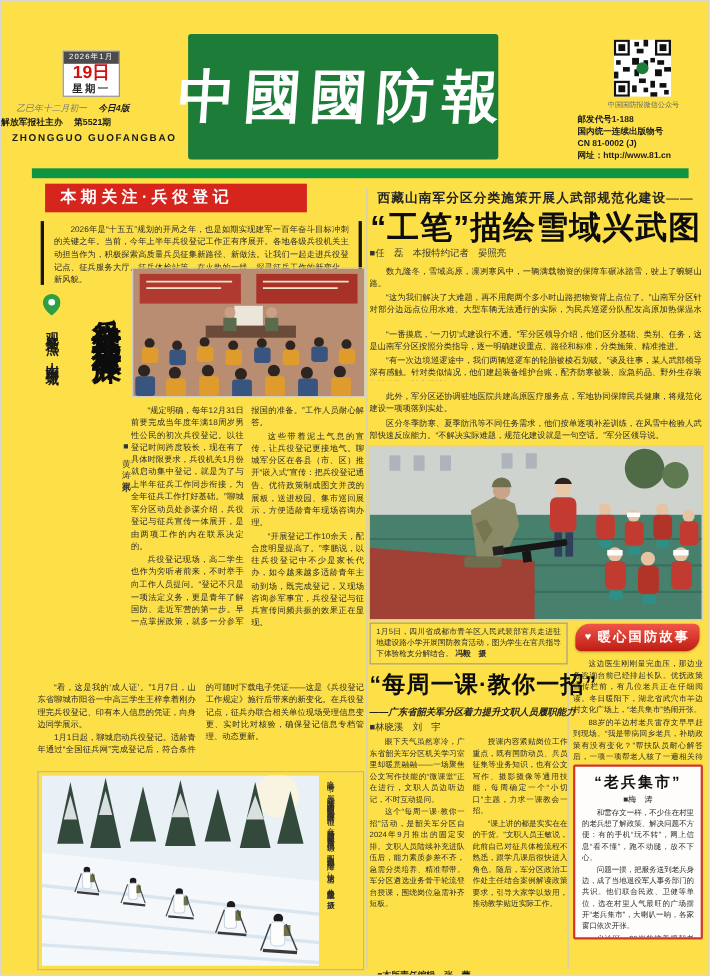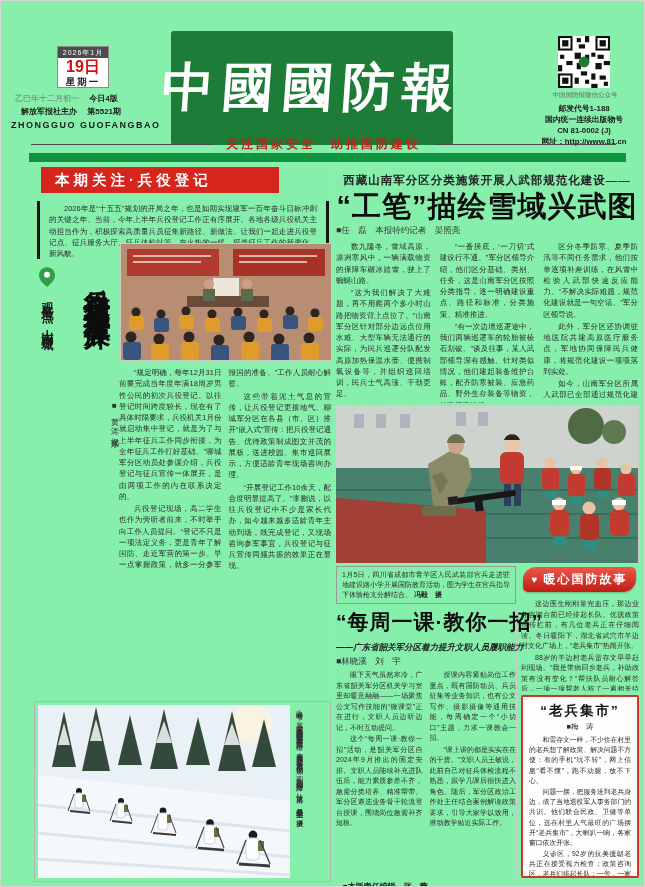--- a/index.html
+++ b/index.html
@@ -1,34 +1,34 @@
 <!DOCTYPE html>
 <html><head>
 <meta charset="utf-8">
 <style>
   html,body{margin:0;padding:0;background:#e9e7e3;}
-  .page{position:relative;width:645px;height:887px;background:#86efac;margin:0 auto;
+  .page{position:relative;width:645px;height:887px;background:#fde047;margin:0 auto;
         font-family:"Liberation Sans","DejaVu Sans",sans-serif;color:#222;overflow:hidden;
         border:1px solid #d8d6d2;box-sizing:border-box;}
   .abs{position:absolute;box-sizing:border-box;}
 
   
   .datebox{border:1px solid #8b8b8b;text-align:center;background:#fff;}
   .db-month{background:#4c4c4c;color:#fff;font-size:7px;line-height:11px;letter-spacing:1px;}
   .db-day{color:#d30f0f;font-size:16px;font-weight:bold;line-height:18px;}
   .db-week{font-size:9.5px;font-weight:bold;letter-spacing:2px;line-height:11px;}
   .hline-sm{font-size:8px;line-height:12px;white-space:nowrap;}
   .hbold{font-weight:bold;color:#1a1a1a;}
   .hgray{color:#777;}
   .pinyin{font-size:9px;font-weight:bold;letter-spacing:1.5px;color:#1a1a1a;white-space:nowrap;}
   .masthead{background:#1c7c38;border-radius:3px;display:flex;align-items:center;justify-content:center;}
   .masthead-title{color:#fff;font-family:"DejaVu Serif","Liberation Serif",serif;font-weight:bold;
         font-size:52px;letter-spacing:8px;transform:skewX(-4deg);white-space:nowrap;}
   .qrcap{font-size:6.5px;color:#666;text-align:center;white-space:nowrap;}
-  .rinfo{font-size:7.8px;font-weight:bold;text-align:center;line-height:11px;color:#1a1a1a;white-space:nowrap;}
+  .rinfo{font-size:7.8px;font-weight:bold;text-align:left;line-height:11px;color:#1a1a1a;white-space:nowrap;}
   .sloganrow{display:flex;align-items:center;}
   .sloganrow .rule{flex:1;height:1px;background:#4a4a4a;}
   .slogan-text{color:#c3201a;font-weight:bold;font-size:12px;letter-spacing:3px;margin:0 14px;white-space:nowrap;}
   .greenbar{background:#0f9440;}
 
   
   .par{text-indent:2em;text-align:justify;margin:0 0 1px 0;}
   .b7{font-size:7.5px;line-height:1.5;color:#2b2b2b;}
   .b6{font-size:7px;line-height:1.5;color:#2b2b2b;}
   .cols2{column-count:2;column-gap:7px;overflow:hidden;}
@@ -72,25 +72,25 @@
 <body>
 
 <div class="page">
 
   <div class="abs datebox" style="left:56px;top:45px;width:52px;height:42px;">
     <div class="db-month">2026年1月</div>
     <div class="db-day">19日</div>
     <div class="db-week">星期一</div>
   </div>
 
-  <div class="abs hline-sm" style="left:14px;top:92px;">
+  <div class="abs hline-sm" style="left:14px;top:92px;font-style:italic;">
     <span class="hgray">乙巳年十二月初一</span>
     <span class="hbold" style="margin-left:8px;">今日4版</span>
   </div>
-  <div class="abs hline-sm" style="left:20px;top:105px;text-align:center;">
+  <div class="abs hline-sm" style="left:0;top:105px;text-align:center;">
     <span class="hbold">解放军报社主办</span>
     <span class="hbold" style="margin-left:8px;">第5521期</span>
   </div>
   <div class="abs pinyin" style="left:10px;top:119px;">ZHONGGUO GUOFANGBAO</div>
 
   <div class="abs masthead" style="left:170px;top:30px;width:282px;height:114px;">
     <div class="masthead-title">中國國防報</div>
   </div>
 
   <div class="abs" style="left:557px;top:35px;width:52px;height:52px;">
@@ -136,25 +136,20 @@
     </svg>
   </div>
   <div class="abs qrcap" style="left:530px;top:90px;width:108px;">中国国防报微信公众号</div>
   <div class="abs rinfo" style="left:524px;top:102px;width:118px;">
     <div>邮发代号1-188</div>
     <div>国内统一连续出版物号</div>
     <div>CN 81-0002 (J)</div>
     <div>网址：http://www.81.cn</div>
   </div>
 
-  <div class="abs sloganrow" style="left:30px;top:136px;width:585px;height:14px;">
-    <div class="rule"></div>
-    <div class="slogan-text">关注国家安全　助推国防建设</div>
-    <div class="rule"></div>
-  </div>
   <div class="abs greenbar" style="left:28px;top:152px;width:597px;height:9px;"></div>
 
   <div class="abs vdivider" style="left:332px;top:170px;height:710px;"></div>
   <div class="abs vdivider" style="left:515px;top:608px;height:272px;"></div>
 
   <div class="abs flabel" style="left:40px;top:166px;width:238px;height:26px;">本期关注·兵役登记</div>
 
   <div class="abs editorial b7" style="left:36px;top:200px;width:292px;height:58px;">
     <p class="par" style="text-indent:2em;">2026年是“十五五”规划的开局之年，也是如期实现建军一百年奋斗目标冲刺的关键之年。当前，今年上半年兵役登记工作正有序展开。各地各级兵役机关主动担当作为，积极探索高质量兵员征集新路径、新做法。让我们一起走进兵役登记点、征兵服务大厅、征兵体检站等，在火热的一线，探寻征兵工作的新变化、新风貌。</p>
 
@@ -257,20 +252,25 @@
     </svg>
   </div>
 
   <div class="abs cols2 b7" style="left:118px;top:366px;width:212px;height:246px;">
     <p class="par">“规定明确，每年12月31日前要完成当年度年满18周岁男性公民的初次兵役登记。以往登记时间跨度较长，现在有了具体时限要求，兵役机关1月份就启动集中登记，就是为了与上半年征兵工作同步衔接，为全年征兵工作打好基础。”聊城军分区动员处参谋介绍，兵役登记与征兵宣传一体展开，是由两项工作的内在联系决定的。</p>
     <p class="par">兵役登记现场，高二学生也作为旁听者前来，不时举手向工作人员提问。“登记不只是一项法定义务，更是青年了解国防、走近军营的第一步。早一点掌握政策，就多一分参军报国的准备。”工作人员耐心解答。</p>
     <p class="par">这些带着泥土气息的宣传，让兵役登记更接地气。聊城军分区在各县（市、区）推开“嵌入式”宣传：把兵役登记通告、优待政策制成图文并茂的展板，送进校园、集市巡回展示，方便适龄青年现场咨询办理。</p>
     <p class="par">“开展登记工作10余天，配合度明显提高了。”李鹏说，以往兵役登记中不少是家长代办，如今越来越多适龄青年主动到场，既完成登记，又现场咨询参军事宜，兵役登记与征兵宣传同频共振的效果正在显现。</p>
   </div>
 
+  <div class="abs cols2 b7" style="left:33px;top:618px;width:297px;height:78px;column-gap:9px;">
+    <p class="par">“看，这是我的‘成人证’。”1月7日，山东省聊城市阳谷一中高三学生王梓拿着刚办理完兵役登记、印有本人信息的凭证，向身边同学展示。</p>
+    <p class="par">1月1日起，聊城启动兵役登记。适龄青年通过“全国征兵网”完成登记后，符合条件的可随时下载电子凭证——这是《兵役登记工作规定》施行后带来的新变化。在兵役登记点，征兵办联合相关单位现场受理信息变更、实时比对核验，确保登记信息专档管理、动态更新。</p>
+
+  </div>
 
   <div class="abs skibox" style="left:33px;top:700px;width:297px;height:181px;">
     <svg width="252" height="173" viewBox="0 0 252 173">
       <rect width="252" height="173" fill="#e9f0f6"></rect>
       <circle cx="214" cy="18" r="20" fill="#fdf4dc" opacity="0.8"></circle>
       <g fill="#32493b">
         <polygon points="14,62 26,6 38,62"></polygon>
           <polygon points="44,66 58,2 72,66"></polygon>
           <polygon points="80,60 92,10 104,60"></polygon>
         <polygon points="112,64 126,4 140,64"></polygon>
@@ -336,33 +336,33 @@
     <div class="skicap">
       <span>隆冬时节，黑龙江省军区某边防团组织民兵滑雪分队踏雪出征，在林海雪原间开展长途滑雪机动训练，图为队员们梯次滑降、快速前出。</span>
       <span class="credit">曲显堂　摄</span>
     </div>
   </div>
 
   <div class="abs kicker" style="left:335px;top:172px;width:302px;">西藏山南军分区分类施策开展人武部规范化建设——</div>
   <div class="abs mheadline" style="left:335px;top:186px;width:302px;">“工笔”描绘雪域兴武图</div>
   <div class="abs mbyline" style="left:335px;top:224px;width:302px;">■任　磊　本报特约记者　晏照亮</div>
 
-  <div class="abs b7" style="left:335px;top:240px;width:302px;height:162px;display:flex;gap:9px;">
+  <div class="abs b7" style="left:335px;top:240px;width:302px;height:162px;display:flex;gap:9px;flex-direction:column;">
     <div style="flex:1;overflow:hidden;">
       <p class="par">数九隆冬，雪域高原，凛冽寒风中，一辆满载物资的保障车碾冰踏雪，驶上了蜿蜒山路。</p>
       <p class="par">“这为我们解决了大难题，再不用爬两个多小时山路把物资背上点位了。”山南军分区针对部分边远点位用水难、大型车辆无法通行的实际，为民兵巡逻分队配发高原加热保温水壶、便携制氧设备等，并组织巡回培训，民兵士气高涨、干劲更足。</p>
       <p class="par">这是山南军分区按照分类指导、精准施策思路，推进人武部规范化建设的一个缩影。山南地处雪域高原边陲，点位分散、环境复杂，各县（市、区）人武部基础条件、担负任务各不相同。</p>
     </div>
     <div style="flex:1;overflow:hidden;">
       <p class="par">“一番摸底，‘一刀切’式建设行不通。”军分区领导介绍，他们区分基础、类别、任务，这是山南军分区按照分类指导，逐一明确建设重点、路径和标准，分类施策、精准推进。</p>
       <p class="par">“有一次边境巡逻途中，我们两辆巡逻车的轮胎被棱石划破。”谈及往事，某人武部领导深有感触。针对类似情况，他们建起装备维护台账，配齐防寒被装、应急药品、野外生存装备等物资，补齐保障短板。</p>
     </div>
     <div style="flex:1;overflow:hidden;">
+      <p class="par">此外，军分区还协调驻地医院共建高原医疗服务点，军地协同保障民兵健康，将规范化建设一项项落到实处。</p>
       <p class="par">区分冬季防寒、夏季防汛等不同任务需求，他们按单逐项补差训练，在风雪中检验人武部快速反应能力。“不解决实际难题，规范化建设就是一句空话。”军分区领导说。</p>
-      <p class="par">此外，军分区还协调驻地医院共建高原医疗服务点，军地协同保障民兵健康，将规范化建设一项项落到实处。</p>
       <p class="par">如今，山南军分区所属人武部已全部通过规范化建设达标验收，整体建设水平跃上新台阶。</p>
     </div>
   </div>
 
   <div class="abs photo-frame" style="left:335px;top:405px;width:302px;height:157px;">
     <svg width="302" height="157" viewBox="0 0 302 157">
       <rect width="302" height="157" fill="#cfd3cd"></rect>
       <g fill="#aeb4bb">
           <rect x="18" y="8" width="10" height="14"></rect>
           <rect x="40" y="8" width="10" height="14"></rect>
@@ -464,21 +464,21 @@
   <div class="abs badge" style="left:522px;top:566px;width:113px;height:25px;">
     <span class="heart">♥</span>
     <span>暖心国防故事</span>
   </div>
 
   <div class="abs b6" style="left:520px;top:598px;width:118px;height:92px;overflow:hidden;">
     <p class="par">这边医生刚刚量完血压，那边业务咨询台前已经排起长队。优抚政策宣传栏前，有几位老兵正在仔细阅读。冬日暖阳下，湖北省武穴市羊边村文化广场上，“老兵集市”热闹开张。</p>
     <p class="par">88岁的羊边村老兵雷存文早早赶到现场。“我是带病回乡老兵，补助政策有没有变化？”帮扶队员耐心解答后，一项一项帮老人核了一遍相关待遇，老人连连点头。</p>
   </div>
 
-  <div class="abs redbox" style="left:520px;top:694px;width:118px;height:183px;">
+  <div class="abs redbox" style="left:520px;top:694px;width:118px;height:159px;">
     <div class="bheadline">“老兵集市”</div>
     <div class="bbyline">■梅　涛</div>
     <p class="boxpar">和雷存文一样，不少住在村里的老兵想了解政策、解决问题不方便：有的手机“玩不转”，网上信息“看不懂”，跑不动腿，放不下心。</p>
     <p class="boxpar">问题一摆，把服务送到老兵身边，成了当地退役军人事务部门的共识。他们联合民政、卫健等单位，选在村里人气最旺的广场摆开“老兵集市”，大喇叭一响，各家窗口依次开张。</p>
     <p class="boxpar">义诊区，92岁的抗美援朝老兵正在接受视力检查；政策咨询区，老兵们排起长队；一旁，一家安保公司现场招聘忙……</p>
 
   </div>
 
 </div>
 

